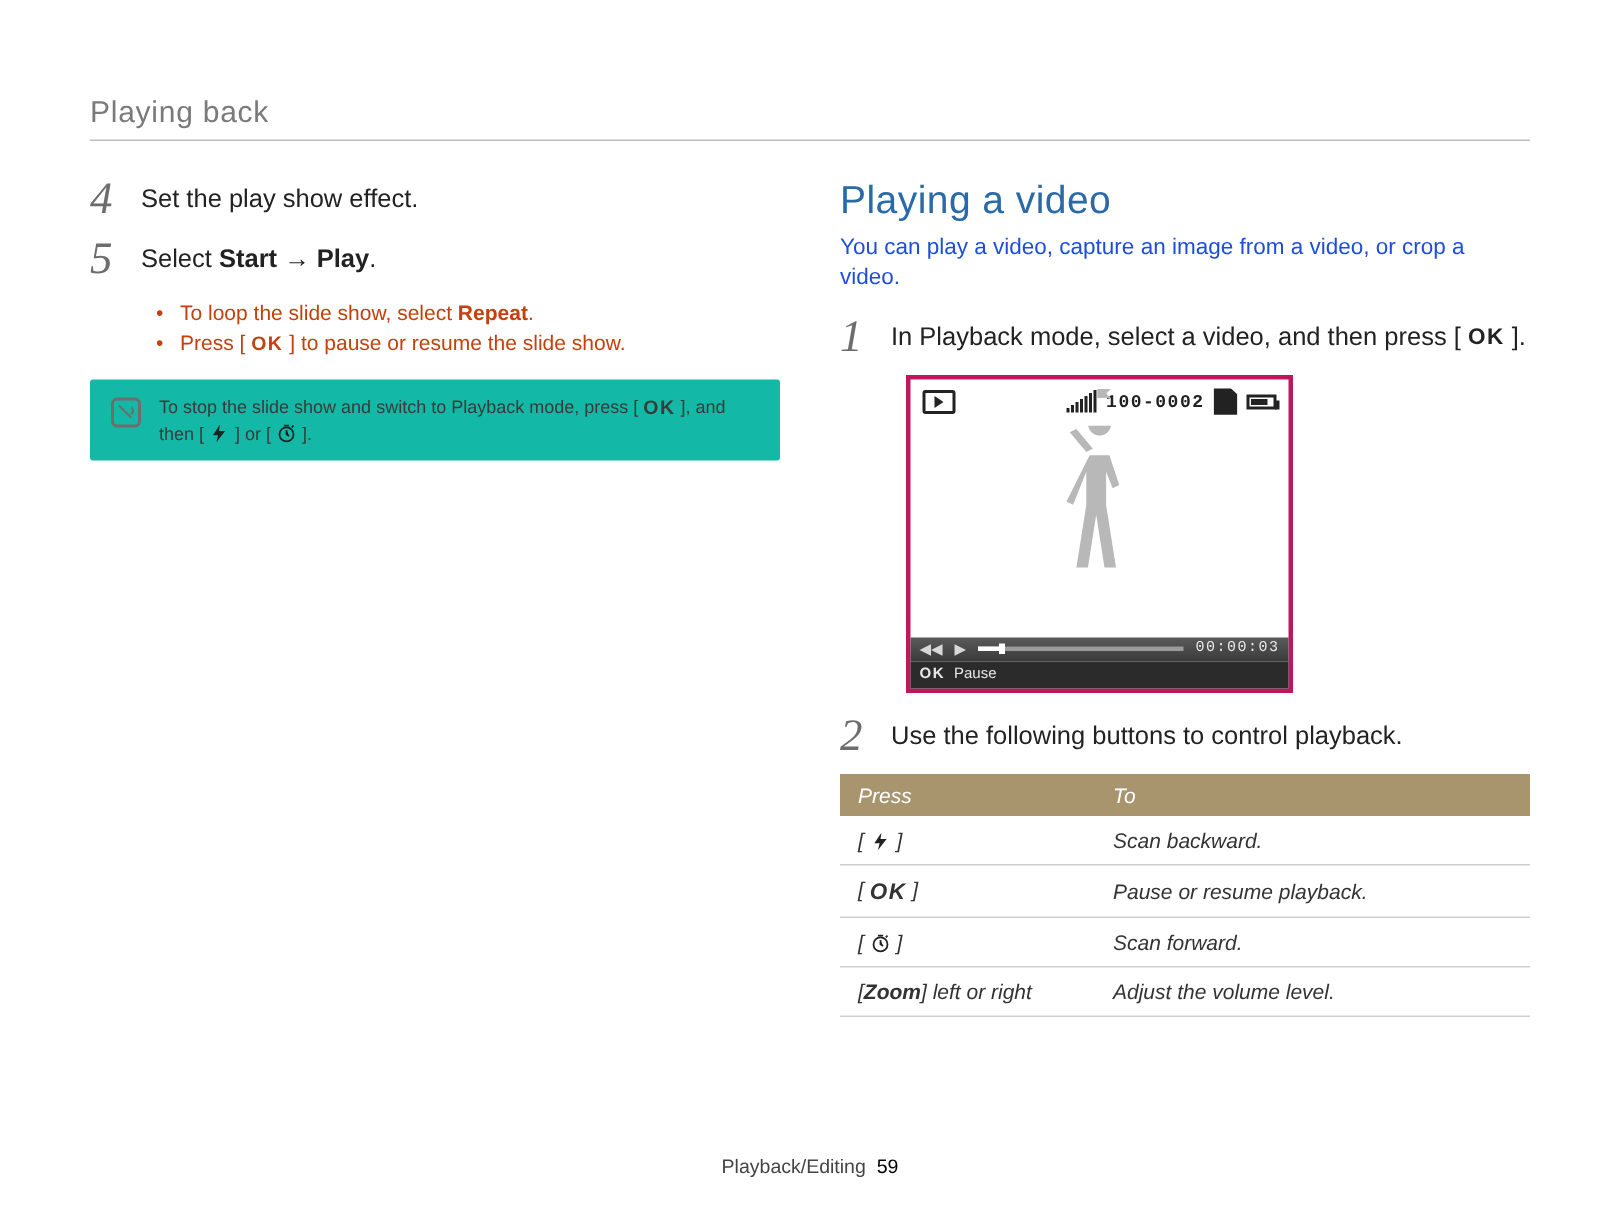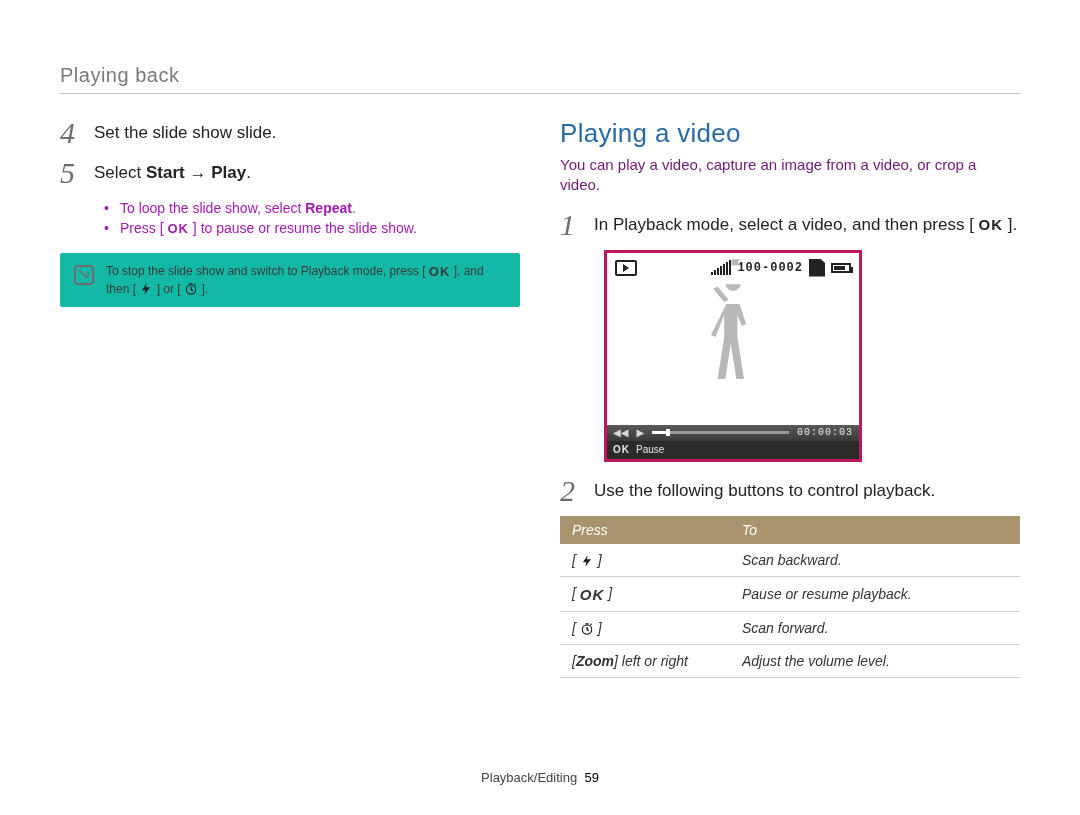--- a/index.html
+++ b/index.html
@@ -6,30 +6,30 @@
   html, body { width: 1080px; height: 815px; background: #fff; font-family: Arial, Helvetica, sans-serif; color: #222; }
   .page { width: 1080px; height: 815px; position: relative; padding: 64px 60px 30px 60px; }
   .breadcrumb { font-size: 20px; font-weight: 300; color: #7a7a7a; letter-spacing: .5px; margin-bottom: 6px; }
   .hr { height: 1px; background: #bfbfbf; width: 960px; margin: 4px 0 24px 0; }
   .cols { display: flex; gap: 40px; }
   .col { flex: 1 1 0; }
   .step { display: flex; gap: 12px; margin-bottom: 10px; }
   .stepnum { font-size: 30px; font-style: italic; font-weight: 400; color: #6d6d6d; width: 22px; line-height: 1; font-family: Georgia, 'Times New Roman', serif; }
   .stepbody { font-size: 17px; color: #222; line-height: 1.35; padding-top: 4px; }
   .bullets { list-style: none; margin-left: 44px; margin-top: 2px; margin-bottom: 14px; }
-  .bullets li { position: relative; padding-left: 16px; font-size: 14px; color: #a21caf; line-height: 1.45; }
+  .bullets li { position: relative; padding-left: 16px; font-size: 14px; color: #c2410c; line-height: 1.45; }
   .bullets li::before { content: "•"; position: absolute; left: 0; top: 0; }
   .icon-ok { display: inline-block; font-weight: 900; font-size: 13px; letter-spacing: 1px; vertical-align: middle; }
   .icon-ok.big { font-size: 15px; }
   .note { display: flex; gap: 12px; background: #14b8a6; padding: 10px 14px; border-radius: 2px; align-items: flex-start; }
   .note-icon { width: 20px; height: 20px; border: 2px solid #6e6e6e; border-radius: 4px; display: flex; align-items: center; justify-content: center; flex: 0 0 20px; margin-top: 2px; }
   .note-icon svg { width: 14px; height: 14px; }
   .note-text { font-size: 12px; color: #3a3a3a; line-height: 1.35; }
   .section-title { font-size: 26px; font-weight: 400; color: #2a6aa8; margin-bottom: 6px; letter-spacing: .3px; }
-  .para { font-size: 15px; color: #701a75; line-height: 1.35; margin-bottom: 14px; }
+  .para { font-size: 15px; color: #1d4ed8; line-height: 1.35; margin-bottom: 14px; }
   .video-shot { width: 258px; height: 212px; border: 3px solid #be185d; background: #fff; margin: 8px 0 14px 44px; position: relative; }
   .vs-top { position: absolute; top: 6px; left: 8px; right: 8px; display: flex; align-items: center; justify-content: space-between; }
   .lcd { font-family: "Courier New", monospace; font-weight: 700; letter-spacing: 1px; color: #222; font-size: 12px; }
   .vs-topright { display: flex; align-items: center; gap: 6px; }
   .battery { width: 20px; height: 10px; border: 2px solid #222; position: relative; display: inline-block; }
   .battery::after { content: ""; position: absolute; right: -4px; top: 2px; width: 3px; height: 6px; background: #222; }
   .battery .fill { position: absolute; left: 1px; top: 1px; bottom: 1px; width: 70%; background: #222; }
   .signal { display: inline-flex; align-items: flex-end; gap: 1px; }
   .signal span { width: 2px; background: #222; }
   .signal span:nth-child(1){height:3px}.signal span:nth-child(2){height:5px}.signal span:nth-child(3){height:7px}.signal span:nth-child(4){height:9px}.signal span:nth-child(5){height:11px}.signal span:nth-child(6){height:13px}.signal span:nth-child(7){height:15px}
@@ -61,21 +61,21 @@
 <div class="page">
 
 <div class="breadcrumb">Playing back</div>
 <div class="hr"></div>
 
 <div class="cols">
 
   <div class="col">
     <div class="step">
       <div class="stepnum">4</div>
-      <div class="stepbody">Set the slide show slide.</div>
+      <div class="stepbody">Set the play show effect.</div>
     </div>
     <div class="step">
       <div class="stepnum">5</div>
       <div class="stepbody">
         <span>Select </span><span class="b">Start → Play</span><span>.</span>
       </div>
     </div>
     <ul class="bullets">
       <li>
         <span>To loop the slide show, select </span><span class="b">Repeat</span><span>.</span>

